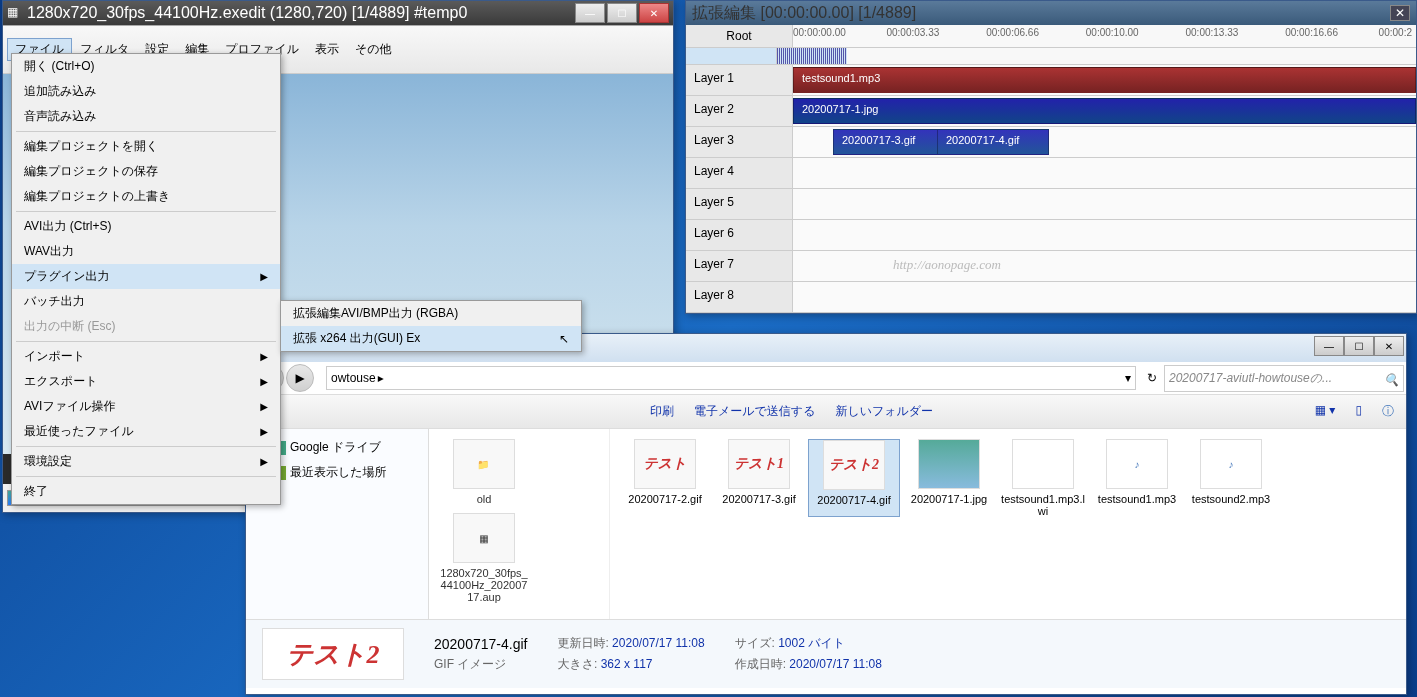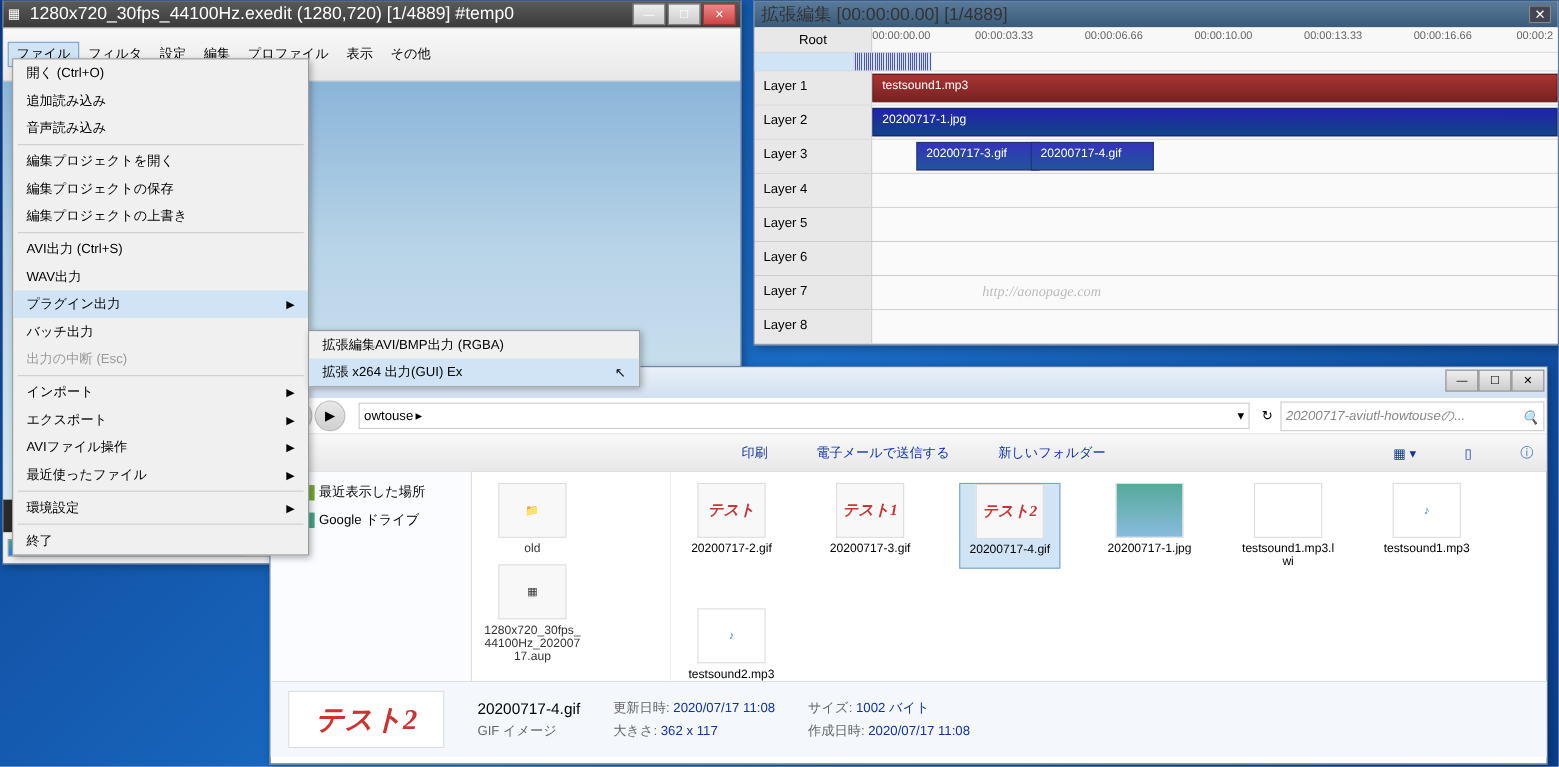--- a/index.html
+++ b/index.html
@@ -51,26 +51,26 @@
 .watermark{position:absolute;color:#bbb;font-style:italic;font-family:serif;left:100px;top:6px;font-size:13px}
 
 
 .exp-window{left:245px;top:333px;width:1160px;height:360px;background:#fff}
 .exp-titlebar{background:linear-gradient(#e8f0f8,#d0e0f0);display:flex;justify-content:flex-end;padding:2px;height:24px}
 .exp-addr{display:flex;align-items:center;background:#fff;border-bottom:1px solid #ddd;padding:2px}
 .exp-nav{display:flex;gap:2px;padding:0 8px}
 .exp-nav-btn{width:26px;height:26px;border-radius:50%;background:linear-gradient(#e8e8e8,#d0d0d0);border:1px solid #bbb;display:flex;align-items:center;justify-content:center;cursor:pointer}
 .exp-path{flex:1;background:#fff;border:1px solid #ccc;padding:4px;margin:0 4px;display:flex;align-items:center;gap:2px}
 .exp-search{width:230px;background:#fff;border:1px solid #ccc;padding:4px;color:#888;font-style:italic;display:flex;align-items:flex-end}
-.exp-toolbar{display:flex;align-items:center;padding:4px 8px;background:linear-gradient(#f8f8f8,#e8e8e8);border-bottom:1px solid #ddd;gap:36px}
+.exp-toolbar{display:flex;padding:4px 8px;background:linear-gradient(#f8f8f8,#e8e8e8);border-bottom:1px solid #ddd;gap:12px}
 .exp-tool{color:#13a;cursor:pointer;padding:4px}
 .exp-body{display:flex;height:190px}
 .exp-sidebar{width:170px;border-right:1px solid #ddd;padding:6px;background:#fafcff}
 .exp-side-item{padding:4px 4px 4px 20px;cursor:pointer;display:flex;align-items:center;gap:4px}
-.exp-files{flex:1;display:flex;flex-wrap:wrap;padding:10px;gap:36px;align-content:flex-start}
+.exp-files{flex:1;display:flex;flex-wrap:wrap;padding:10px;gap:4px;align-content:flex-start}
 .exp-file{width:90px;text-align:center;cursor:pointer}
 .exp-file.selected{background:#d0e4f5;border:1px solid #7da2ce}
 .exp-thumb{width:60px;height:48px;margin:0 auto 4px;background:#f8f8f8;border:1px solid #ddd;display:flex;align-items:center;justify-content:center;font-size:10px}
 .exp-thumb.test{color:#c33;font-weight:bold;font-style:italic;font-family:serif;font-size:14px}
 .exp-thumb.sky{background:linear-gradient(#5a9,#8bd)}
 .exp-thumb.doc{background:#fff}
 .exp-thumb.audio{background:#fff;color:#47b}
 .exp-fname{font-size:11px;word-break:break-all}
 .exp-details{display:flex;align-items:center;padding:8px 16px;background:#f4f8fc;border-top:1px solid #ddd;gap:30px}
 .exp-det-thumb{width:140px;height:50px;background:#fff;display:flex;align-items:center;justify-content:center;color:#c33;font-weight:bold;font-style:italic;font-family:serif;font-size:26px;border:1px solid #ddd}
@@ -287,26 +287,26 @@
     <div class="exp-tool">電子メールで送信する</div>
     <div class="exp-tool">新しいフォルダー</div>
     <div style="flex:1"></div>
     <div class="exp-tool">▦ ▾</div>
     <div class="exp-tool">▯</div>
     <div class="exp-tool" style="color:#47b">ⓘ</div>
   </div>
   <div class="exp-body">
     <div class="exp-sidebar">
       <div class="exp-side-item">
+          <span class="icon-sq" style="background:#4a8"></span>
+          <span>Google ドライブ</span>
+        </div>
+      <div class="exp-side-item">
           <span class="icon-sq"></span>
           <span>最近表示した場所</span>
-        </div>
-      <div class="exp-side-item">
-          <span class="icon-sq" style="background:#4a8"></span>
-          <span>Google ドライブ</span>
         </div>
     </div>
     <div style="width:160px;padding:10px;color:#333;text-align:center;border-right:1px solid #eee">
       <div class="exp-file">
           <div class="exp-thumb">📁</div>
           <div class="exp-fname">old</div>
         </div>
       <div class="exp-file" style="margin-top:8px">
           <div class="exp-thumb">▦</div>
           <div class="exp-fname">1280x720_30fps_44100Hz_20200717.aup</div>

